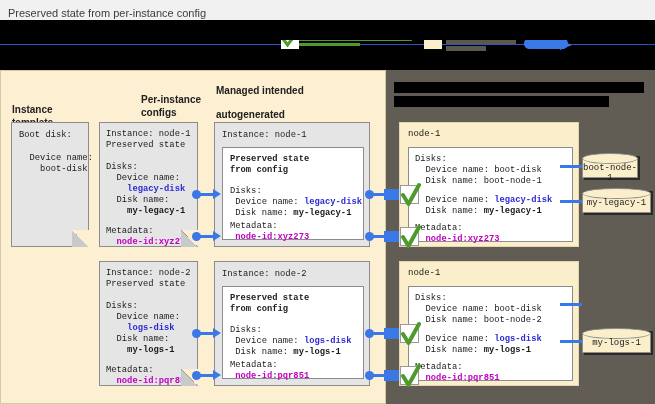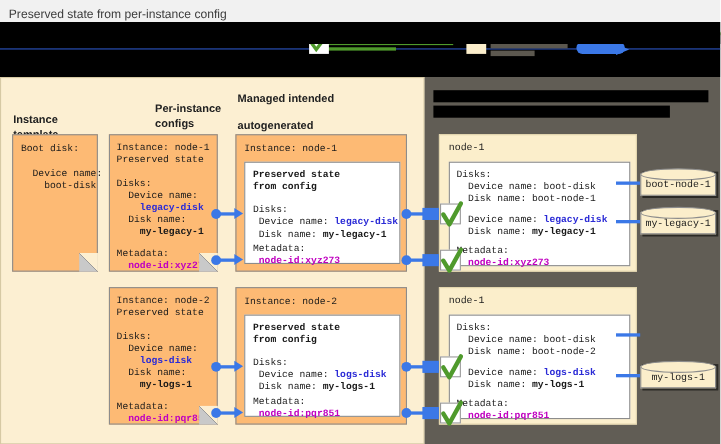--- a/index.html
+++ b/index.html
@@ -48,21 +48,21 @@
   .panel-light{position:absolute;left:0;top:70px;width:386px;height:334px;
       background:#fcefd2;border:1px solid #d6c9a4;box-sizing:border-box;}
   .panel-dark{position:absolute;left:386px;top:70px;width:269px;height:334px;
       background:#615d55;}
 
   .col-head{position:absolute;font-size:10px;font-weight:bold;color:#212121;
       line-height:12.5px;white-space:pre-line;}
   .col-head.sub{font-weight:bold;margin-top:47px;}
 
   
-  .card{position:absolute;background:#fdba74;border:1px solid #8c8c8c;
+  .card{position:absolute;background:#e5e5e5;border:1px solid #8c8c8c;
       box-sizing:border-box;}
   .fold-corner{position:absolute;right:-1px;bottom:-1px;width:17px;height:17px;
       background:linear-gradient(225deg,#fcefd2 50%, #9a9a9a 50%, #9a9a9a 52%, #c9c9c9 52%);
   }
 
   .mono{font-family:"Liberation Mono", monospace;font-size:8.8px;color:#1a1a1a;
       line-height:11.5px;white-space:pre;}
   .mono b{font-weight:bold;color:#1a1a1a;}
   .blue{color:#2b2bd6;font-weight:bold;}
   .magenta{color:#c000c0;font-weight:bold;}
@@ -277,21 +277,21 @@
   <div class="dot" style="left:365px;top:371px;"></div>
   <div class="bar" style="left:372px;top:374px;width:14px;"></div>
   <div class="sq" style="left:384px;top:370px;"></div>
   <div class="check" style="left:400px;top:366px;">
     <svg width="21" height="26" viewBox="0 0 21 26">
         <path d="M3 13 L8.5 22 L19 3" stroke="#4f9a2c" stroke-width="4" fill="none" stroke-linecap="round" stroke-linejoin="round"></path>
       </svg>
   </div>
 
   <div class="bar" style="left:560px;top:165px;width:22px;"></div>
-  <div class="disk" style="left:582px;top:153px;width:69px;height:28px;">
+  <div class="disk" style="left:582px;top:153px;width:56px;height:28px;">
     <div class="shadow"></div>
     <div class="body"></div>
     <div class="top"></div>
     <div class="lbl">boot-node-1</div>
   </div>
 
   <div class="bar" style="left:560px;top:200px;width:22px;"></div>
   <div class="disk" style="left:582px;top:188px;width:69px;height:28px;">
     <div class="shadow"></div>
     <div class="body"></div>

